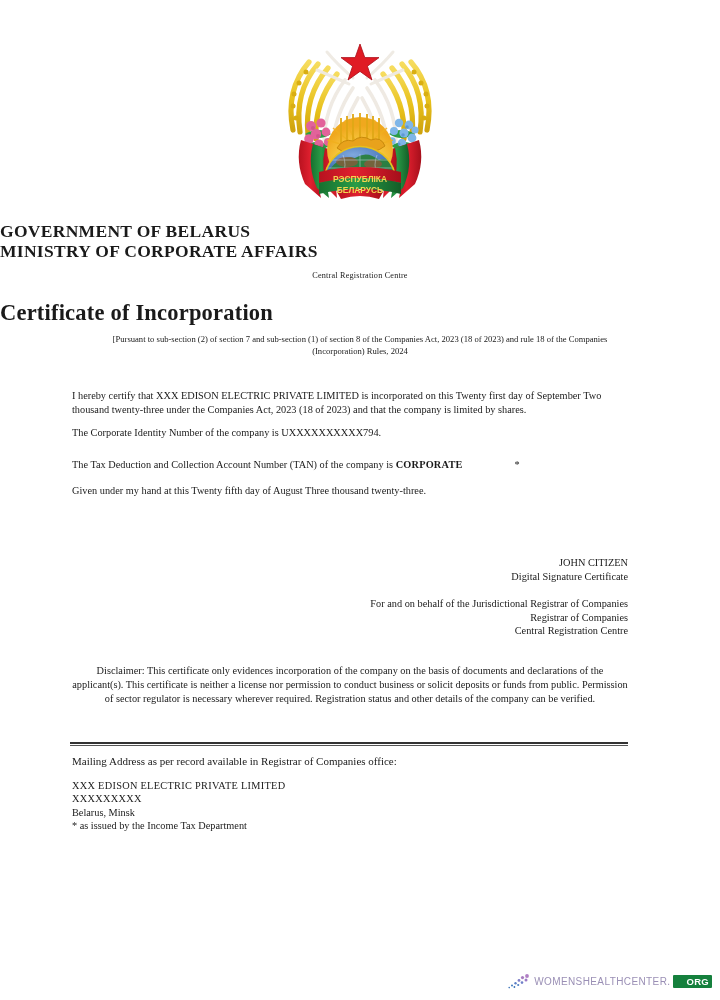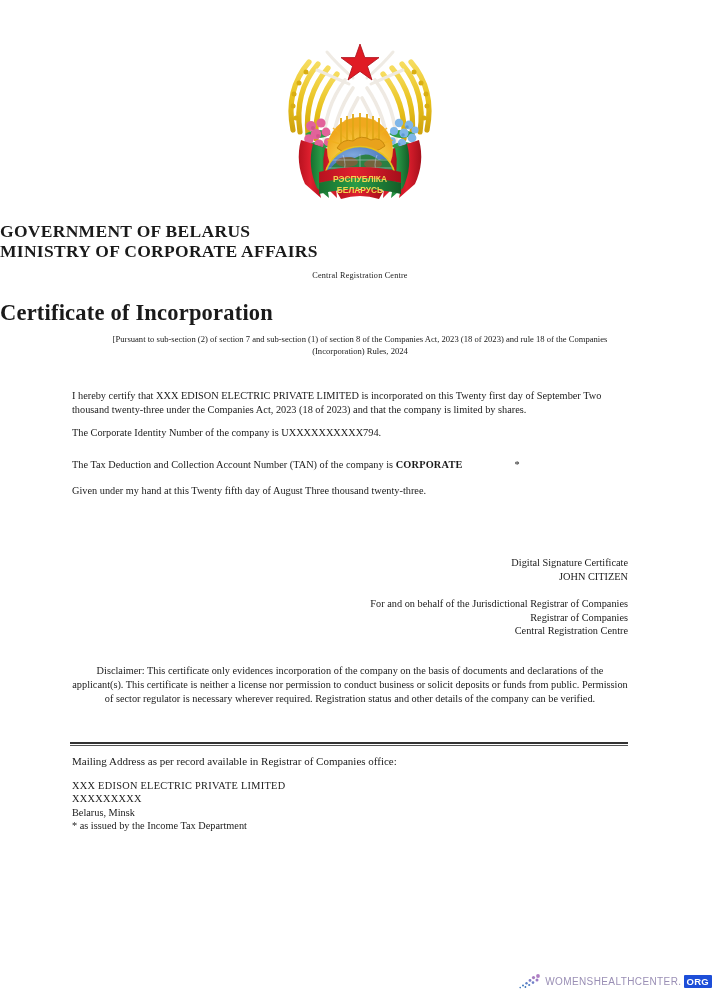--- a/index.html
+++ b/index.html
@@ -160,22 +160,22 @@
     font-size: 10px;
     letter-spacing: 0.4px;
     color: #9a8fb5;
   }
   .wm-badge {
     font-family: "Liberation Sans", sans-serif;
     font-size: 9.5px;
     font-weight: bold;
     letter-spacing: 0.3px;
     color: #ffffff;
-    background: #1d4ed8;
-    padding: 1px 3px 1px 2px;
+    background: #15803d;
+    padding: 1px 3px 1px 13px;
     margin-left: 3px;
     border-radius: 1px;
   }
 </style>
 </head>
 <body>
 
 <div class="emblem-wrap">
   <div class="emblem">
     <svg viewBox="0 0 170 178" width="170" height="178" aria-hidden="true">
@@ -393,22 +393,22 @@
 
 
   <p class="para p-tan">
     <span>The Tax Deduction and Collection Account Number (TAN) of the company is </span><span class="bold">CORPORATE</span><span class="star-gap"></span><span class="asterisk">*</span>
   </p>
 
   <p class="para p-given">Given under my hand at this Twenty fifth day of August Three thousand twenty-three.</p>
 </div>
 
 <div class="sig-block">
+  <div>JOHN CITIZEN</div>
   <div>Digital Signature Certificate</div>
-  <div>JOHN CITIZEN</div>
   <div class="grp2">For and on behalf of the Jurisdictional Registrar of Companies</div>
   <div>Registrar of Companies</div>
   <div>Central Registration Centre</div>
 </div>
 
 <div class="disclaimer">Disclaimer: This certificate only evidences incorporation of the company on the basis of documents and declarations of the applicant(s). This certificate is neither a license nor permission to conduct business or solicit deposits or funds from public. Permission of sector regulator is necessary wherever required. Registration status and other details of the company can be verified.</div>
 
 <div class="divider"></div>
 
 <div class="mailing-head">Mailing Address as per record available in Registrar of Companies office:</div>

